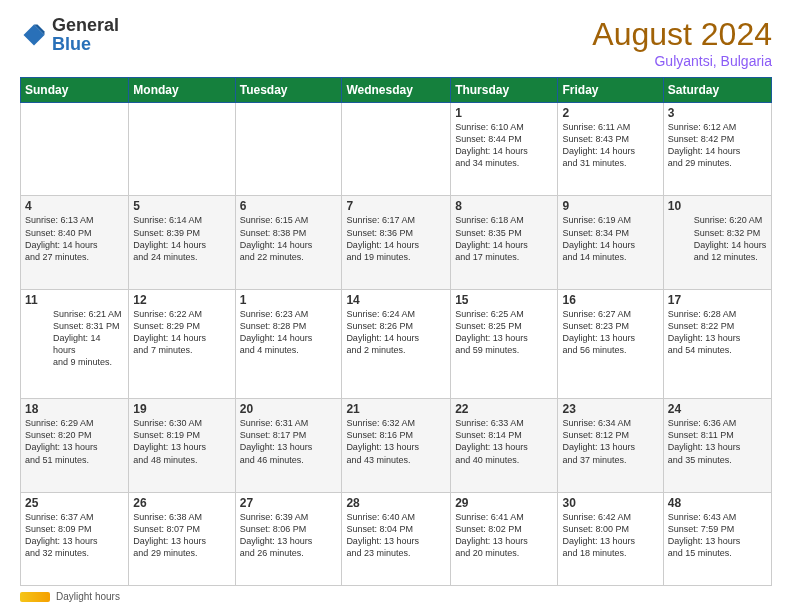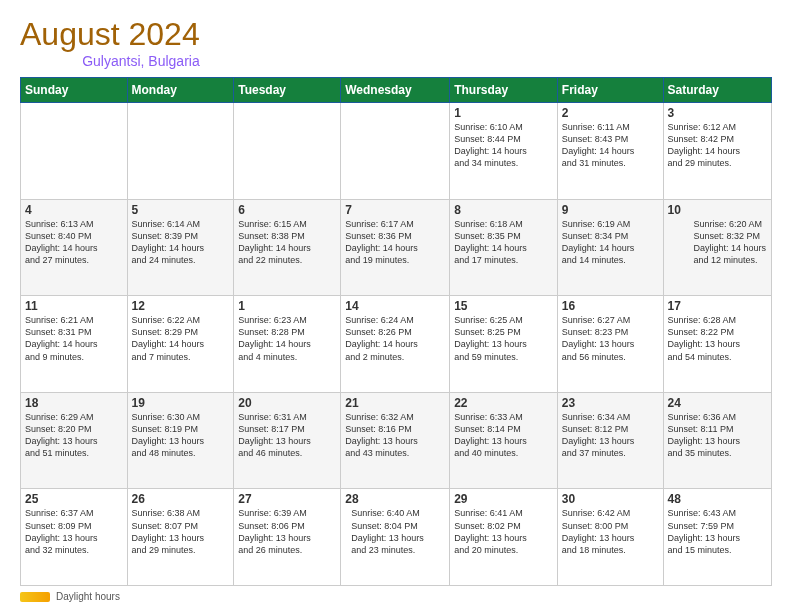--- a/index.html
+++ b/index.html
@@ -111,20 +111,30 @@
       background: linear-gradient(to right, #f5c518, #f5a000);
       border-radius: 2px;
       vertical-align: middle;
     }
   </style>
 </head>
 <body>
 
 <div class="page">
   <div class="header">
+    <div class="logo">
+      <svg class="logo-icon" viewBox="0 0 32 32">
+        <polygon points="16,4 28,16 16,28 4,16" fill="#2970b8"></polygon>
+        <polygon points="20,4 28,12 28,16 16,4" fill="#1a5a9a"></polygon>
+      </svg>
+      <div>
+        <span class="logo-text logo-general">General</span><br>
+        <span class="logo-text logo-blue">Blue</span>
+      </div>
+    </div>
     <div class="title-block">
       <div class="month-year">August 2024</div>
       <div class="location">Gulyantsi, Bulgaria</div>
     </div>
   </div>
 
   <div class="calendar">
     <table class="cal-table">
       <thead>
         <tr>
@@ -212,21 +222,21 @@
               <span class="day-num">10</span>
               <div class="day-info" style="white-space: pre-line; margin-left: 26px;">Sunrise: 6:20 AM
 Sunset: 8:32 PM
 Daylight: 14 hours
 and 12 minutes.</div>
             </td>
           </tr>
           <tr>
             <td>
               <span class="day-num">11</span>
-              <div class="day-info" style="white-space: pre-line;">Sunrise: 6:21 AM
+              <div class="day-info" style="white-space: pre-line; margin-left: 28px;">Sunrise: 6:21 AM
 Sunset: 8:31 PM
 Daylight: 14 hours
 and 9 minutes.</div>
             </td>
             <td>
               <span class="day-num">12</span>
               <div class="day-info" style="white-space: pre-line;">Sunrise: 6:22 AM
 Sunset: 8:29 PM
 Daylight: 14 hours
 and 7 minutes.</div>
@@ -335,21 +345,21 @@
             </td>
             <td>
               <span class="day-num">27</span>
               <div class="day-info" style="white-space: pre-line;">Sunrise: 6:39 AM
 Sunset: 8:06 PM
 Daylight: 13 hours
 and 26 minutes.</div>
             </td>
             <td>
               <span class="day-num">28</span>
-              <div class="day-info" style="white-space: pre-line; margin-left: 6px;">Sunrise: 6:40 AM
+              <div class="day-info" style="white-space: pre-line;">Sunrise: 6:40 AM
 Sunset: 8:04 PM
 Daylight: 13 hours
 and 23 minutes.</div>
             </td>
             <td>
               <span class="day-num">29</span>
               <div class="day-info" style="white-space: pre-line;">Sunrise: 6:41 AM
 Sunset: 8:02 PM
 Daylight: 13 hours
 and 20 minutes.</div>

